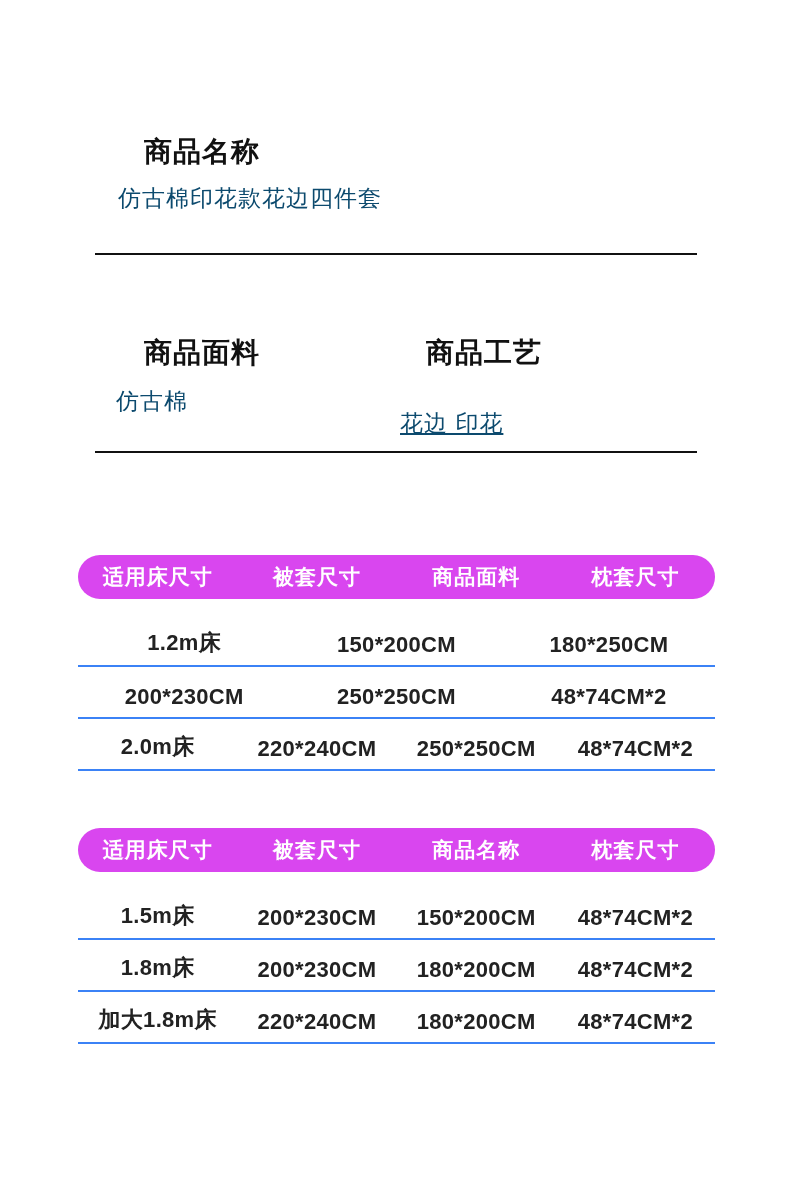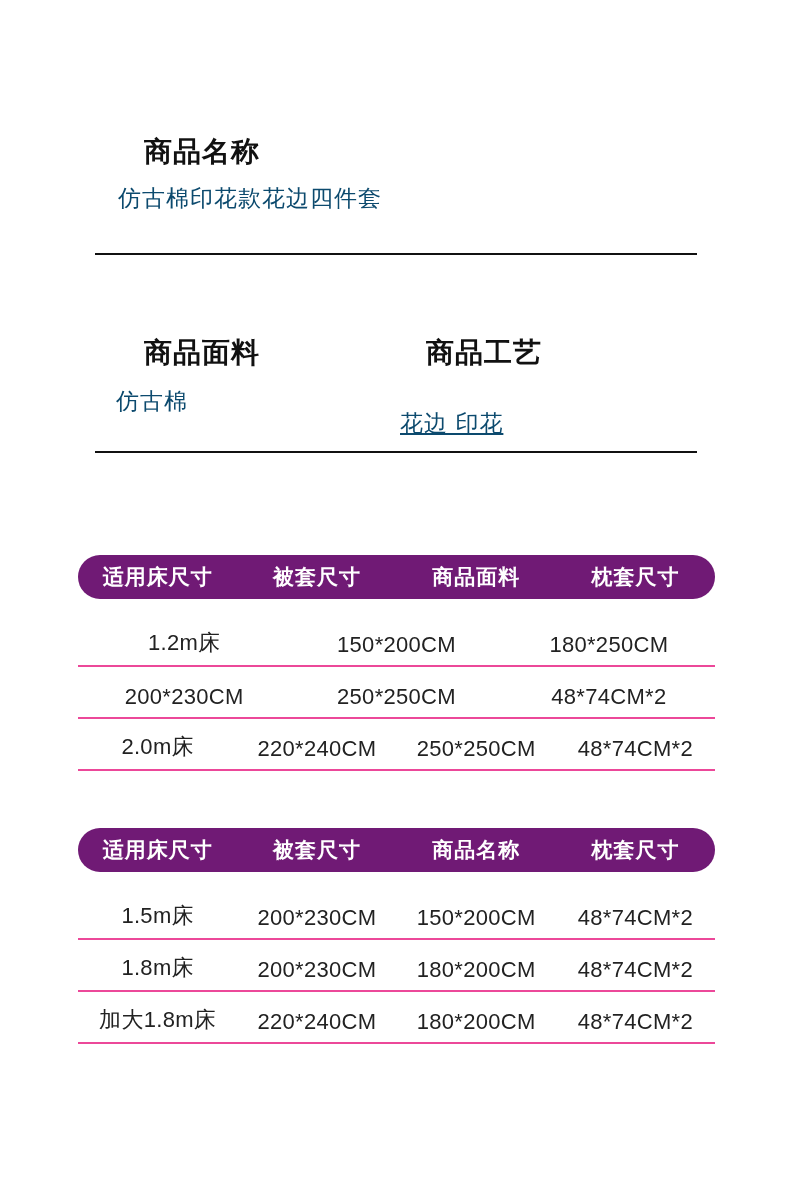--- a/index.html
+++ b/index.html
@@ -44,37 +44,38 @@
 
   
   .size-table {
     left: 78px;
     width: 637px;
   }
   .pill-header {
     display: flex;
     height: 44px;
     border-radius: 22px;
-    background: #701a75;
+    background: #d946ef;
     align-items: center;
   }
   .pill-header .cell {
     flex: 1 1 25%;
     text-align: center;
     color: #ffffff;
     font-size: 21px;
     font-weight: 700;
     letter-spacing: 1px;
     white-space: nowrap;
   }
   .t-row {
     display: flex;
     height: 50px;
-    border-bottom: 2px solid #ec4899;
+    border-bottom: 2px solid #3b82f6;
     align-items: flex-end;
+    font-weight: bold;
   }
   .t-row.first {
     height: 66px;
   }
   .t-row .cell {
     flex: 1 1 25%;
     text-align: center;
     font-size: 22px;
     color: #222222;
     padding-bottom: 7px;

